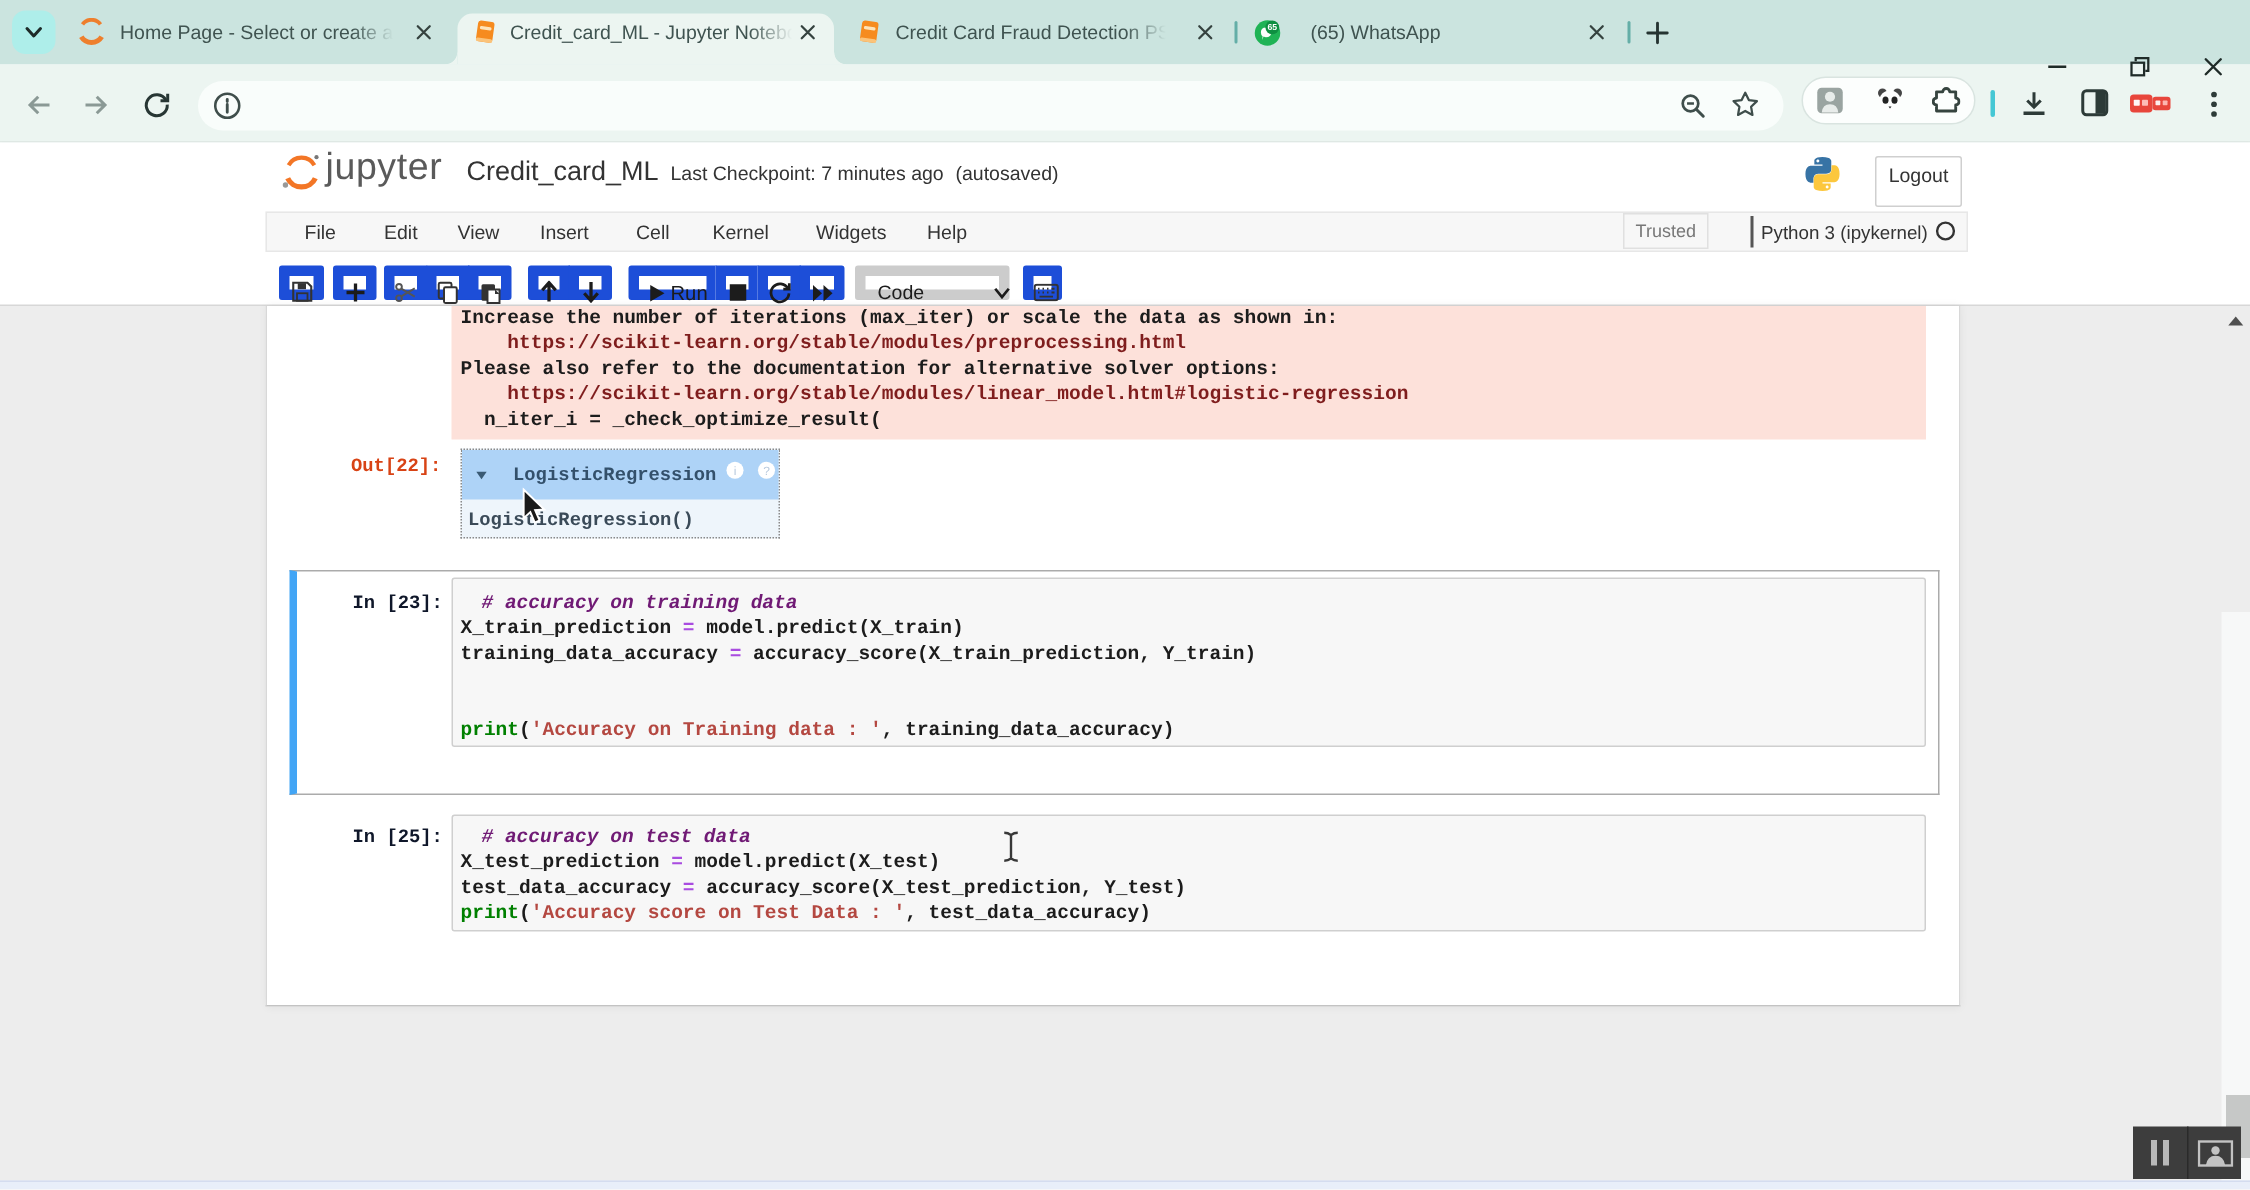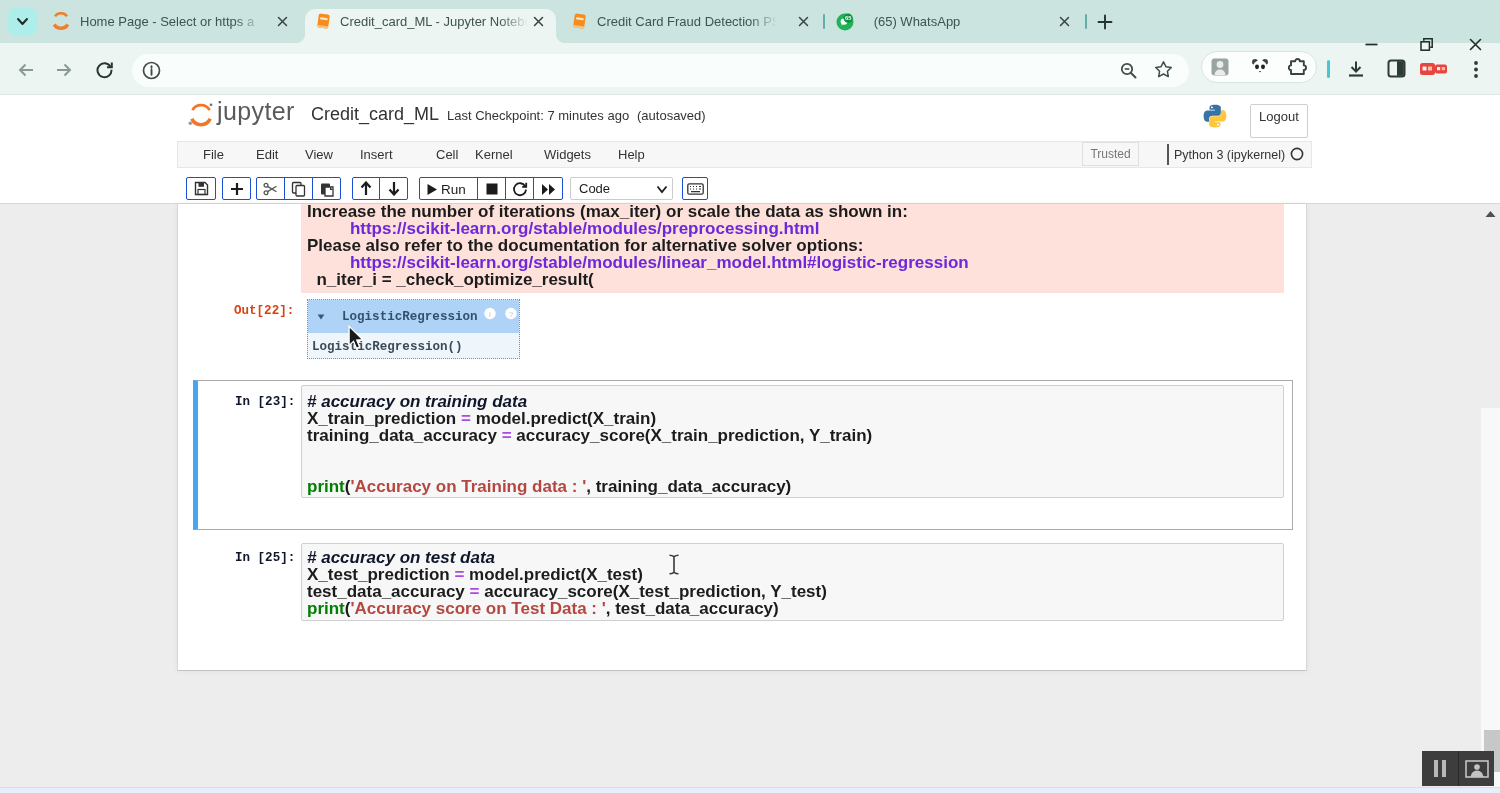--- a/index.html
+++ b/index.html
@@ -24,36 +24,36 @@
   #extpill { position:absolute; left:1201px; top:51px; width:116px; height:32px; border-radius:16px; background:#fcfefd; border:1px solid #d9e4e0; }
   #url { position:absolute; left:172px; top:60px; font-size:15px; color:#2f3c39; }
 
   
   #jheader { position:absolute; left:0; top:95px; width:1500px; height:109px; background:#fff; border-bottom:1px solid #d7d7d7; box-shadow:0 1px 2px rgba(0,0,0,0.08); }
   #menuband { position:absolute; left:177px; top:141px; width:1135px; height:27px; background:#f7f7f7; border:1px solid #e7e7e7; }
   .menuitem { position:absolute; top:147px; font-size:13px; color:#333; }
   #trusted { position:absolute; left:1082px; top:142px; width:57px; height:24px; border:1px solid #e0e0e0; color:#777; font-size:12px; text-align:center; line-height:22px; background:#f7f7f7; }
   #logout { position:absolute; left:1250px; top:104px; width:58px; height:34px; border:1px solid #cfcfcf; border-radius:2px; background:#fff; font-size:13px; color:#333; text-align:center; line-height:24px; }
 
-  .tbtn { position:absolute; top:177px; height:23px; background:#fff; border:1px solid #1d4ed8; border-radius:2px;text-align:right; }
+  .tbtn { position:absolute; top:177px; height:23px; background:#fff; border:7px solid #1d4ed8; border-radius:2px;text-align:right; }
   .tbtn svg { display:block; margin:auto; }
 
   
   #site { position:absolute; left:0; top:204px; width:1500px; height:589px; background:#ededed; }
   #container { position:absolute; left:177px; top:0px; width:1130px; height:467px; background:#fff; border-left:1px solid #d8d8d8; border-right:1px solid #d8d8d8; border-bottom:1px solid #c3c3c3; box-shadow:0 0 6px rgba(0,0,0,0.06); }
-  pre.code { font-family:Liberation Sans, sans-serif; font-size:17px; line-height:17px; color:#1c1c1c; font-weight:bold; }
+  pre.code { font-family:Liberation Mono, monospace; font-size:13px; line-height:17px; color:#1c1c1c; font-weight:bold; }
   #errblock { position:absolute; left:123px; top:0px; width:983px; height:89px; background:#fde1da; padding:0 0 0 6px; overflow:hidden; }
   #errblock pre { margin-top:-1px; }
   .prompt { position:absolute; font-family:"Liberation Mono", monospace; font-size:12.55px; font-weight:bold; }
   .inprompt { color:#0f172a; }
   .outprompt { color:#d84315;text-align:right; }
   .inputarea { position:absolute; background:#f7f7f7; border:1px solid #cfcfcf; border-radius:2px; }
-  span.sklink { color:#6d28d9;margin-left:24px; }
-
-  .com { color:#0f172a; font-style:italic; }
+  span.sklink { color:#7f1d1d; }
+
+  .com { color:#701a75; font-style:italic;margin-left:14px; }
   .kw  { color:#008000; font-weight:bold; }
   .op  { color:#a94ce0; }
   .str { color:#b44841; }
 
   
   #sbtrack { position:absolute; left:1481px; top:204px; width:19px; height:589px; background:#f7f8f8; }
   #sbthumb { position:absolute; left:1484px; top:526px; width:16px; height:42px; background:#c6c8c7; }
 
   
   #recorder { position:absolute; left:1422px; top:751px; width:72px; height:35px; background:#3d3d3d; }
@@ -72,21 +72,21 @@
   </div>
 
   <div class="activetab" style="left:305px; width:251px;"></div>
   <div class="abs" style="left:297px;top:35px;width:8px;height:8px;background:radial-gradient(circle at 0 0, #cbe4df 7.5px, #ecf5f1 8px);"></div>
   <div class="abs" style="left:556px;top:35px;width:8px;height:8px;background:radial-gradient(circle at 100% 0, #cbe4df 7.5px, #ecf5f1 8px);"></div>
 
   <svg class="abs" style="left:52px;top:12px" width="18" height="18" viewBox="0 0 18 18">
     <path d="M3 4.2 A 7.5 7.5 0 0 1 15 4.2" fill="none" stroke="#ee7f2d" stroke-width="2.6"></path>
     <path d="M2.2 12.5 A 8 8 0 0 0 15.8 12.5" fill="none" stroke="#ee7f2d" stroke-width="3.4"></path>
   </svg>
-  <div class="tabtxt" style="left:80px; width:184px;">Home Page - Select or https a</div>
+  <div class="tabtxt" style="left:80px; width:184px;">Home Page - Select or create a</div>
   <svg class="tclose" style="left:276px" viewBox="0 0 13 13">
       <path d="M2.5 2.5 L10.5 10.5 M10.5 2.5 L2.5 10.5" stroke="#35423f" stroke-width="1.5" stroke-linecap="round"></path>
     </svg>
 
   <svg class="abs" style="left:316px;top:13px" width="15" height="17" viewBox="0 0 15 17">
     <g transform="rotate(8 7 8)">
       <rect x="2" y="1" width="11" height="14" rx="2" fill="#f68b1f"></rect>
       <rect x="2" y="12.6" width="11" height="2.4" rx="1.2" fill="#fbc37a"></rect>
       <rect x="3.6" y="4.6" width="7.8" height="2.2" rx="1" fill="#fde3b9"></rect>
     </g>
@@ -223,21 +223,21 @@
     <path d="M15.9 2 C8.9 2 9.3 5.1 9.3 5.1 L9.3 8.3 L16 8.3 L16 9.3 L6.7 9.3 C6.7 9.3 2 8.8 2 16.1 C2 23.4 6.1 23.1 6.1 23.1 L8.6 23.1 L8.6 19.8 C8.6 19.8 8.5 15.7 12.7 15.7 L19.3 15.7 C19.3 15.7 23.2 15.8 23.2 11.9 L23.2 5.5 C23.2 5.5 23.8 2 15.9 2 Z M12.2 4.2 C12.9 4.2 13.4 4.7 13.4 5.4 C13.4 6.1 12.9 6.6 12.2 6.6 C11.5 6.6 11 6.1 11 5.4 C11 4.7 11.5 4.2 12.2 4.2 Z" fill="#3773a5"></path>
     <path d="M16.1 30 C23.1 30 22.7 26.9 22.7 26.9 L22.7 23.7 L16 23.7 L16 22.7 L25.3 22.7 C25.3 22.7 30 23.2 30 15.9 C30 8.6 25.9 8.9 25.9 8.9 L23.4 8.9 L23.4 12.2 C23.4 12.2 23.5 16.3 19.3 16.3 L12.7 16.3 C12.7 16.3 8.8 16.2 8.8 20.1 L8.8 26.5 C8.8 26.5 8.2 30 16.1 30 Z M19.8 27.8 C19.1 27.8 18.6 27.3 18.6 26.6 C18.6 25.9 19.1 25.4 19.8 25.4 C20.5 25.4 21 25.9 21 26.6 C21 27.3 20.5 27.8 19.8 27.8 Z" fill="#fcc73d"></path>
   </svg>
   <div id="logout">Logout</div>
 
   <div id="menuband"></div>
   <div class="menuitem" style="left:203px">File</div>
   <div class="menuitem" style="left:256px">Edit</div>
   <div class="menuitem" style="left:305px">View</div>
   <div class="menuitem" style="left:360px">Insert</div>
-  <div class="menuitem" style="left:436px">Cell</div>
+  <div class="menuitem" style="left:424px">Cell</div>
   <div class="menuitem" style="left:475px">Kernel</div>
   <div class="menuitem" style="left:544px">Widgets</div>
   <div class="menuitem" style="left:618px">Help</div>
   <div id="trusted">Trusted</div>
   <div class="abs" style="left:1167px;top:144px;width:2px;height:21px;background:#555"></div>
   <div class="abs" style="left:1174px;top:148px;font-size:12.5px;color:#333">Python 3 (ipykernel)</div>
   <svg class="abs" style="left:1290px;top:147px" width="14" height="14" viewBox="0 0 14 14">
       <circle cx="7" cy="7" r="5.6" fill="none" stroke="#333" stroke-width="1.6"></circle>
     </svg>
 

